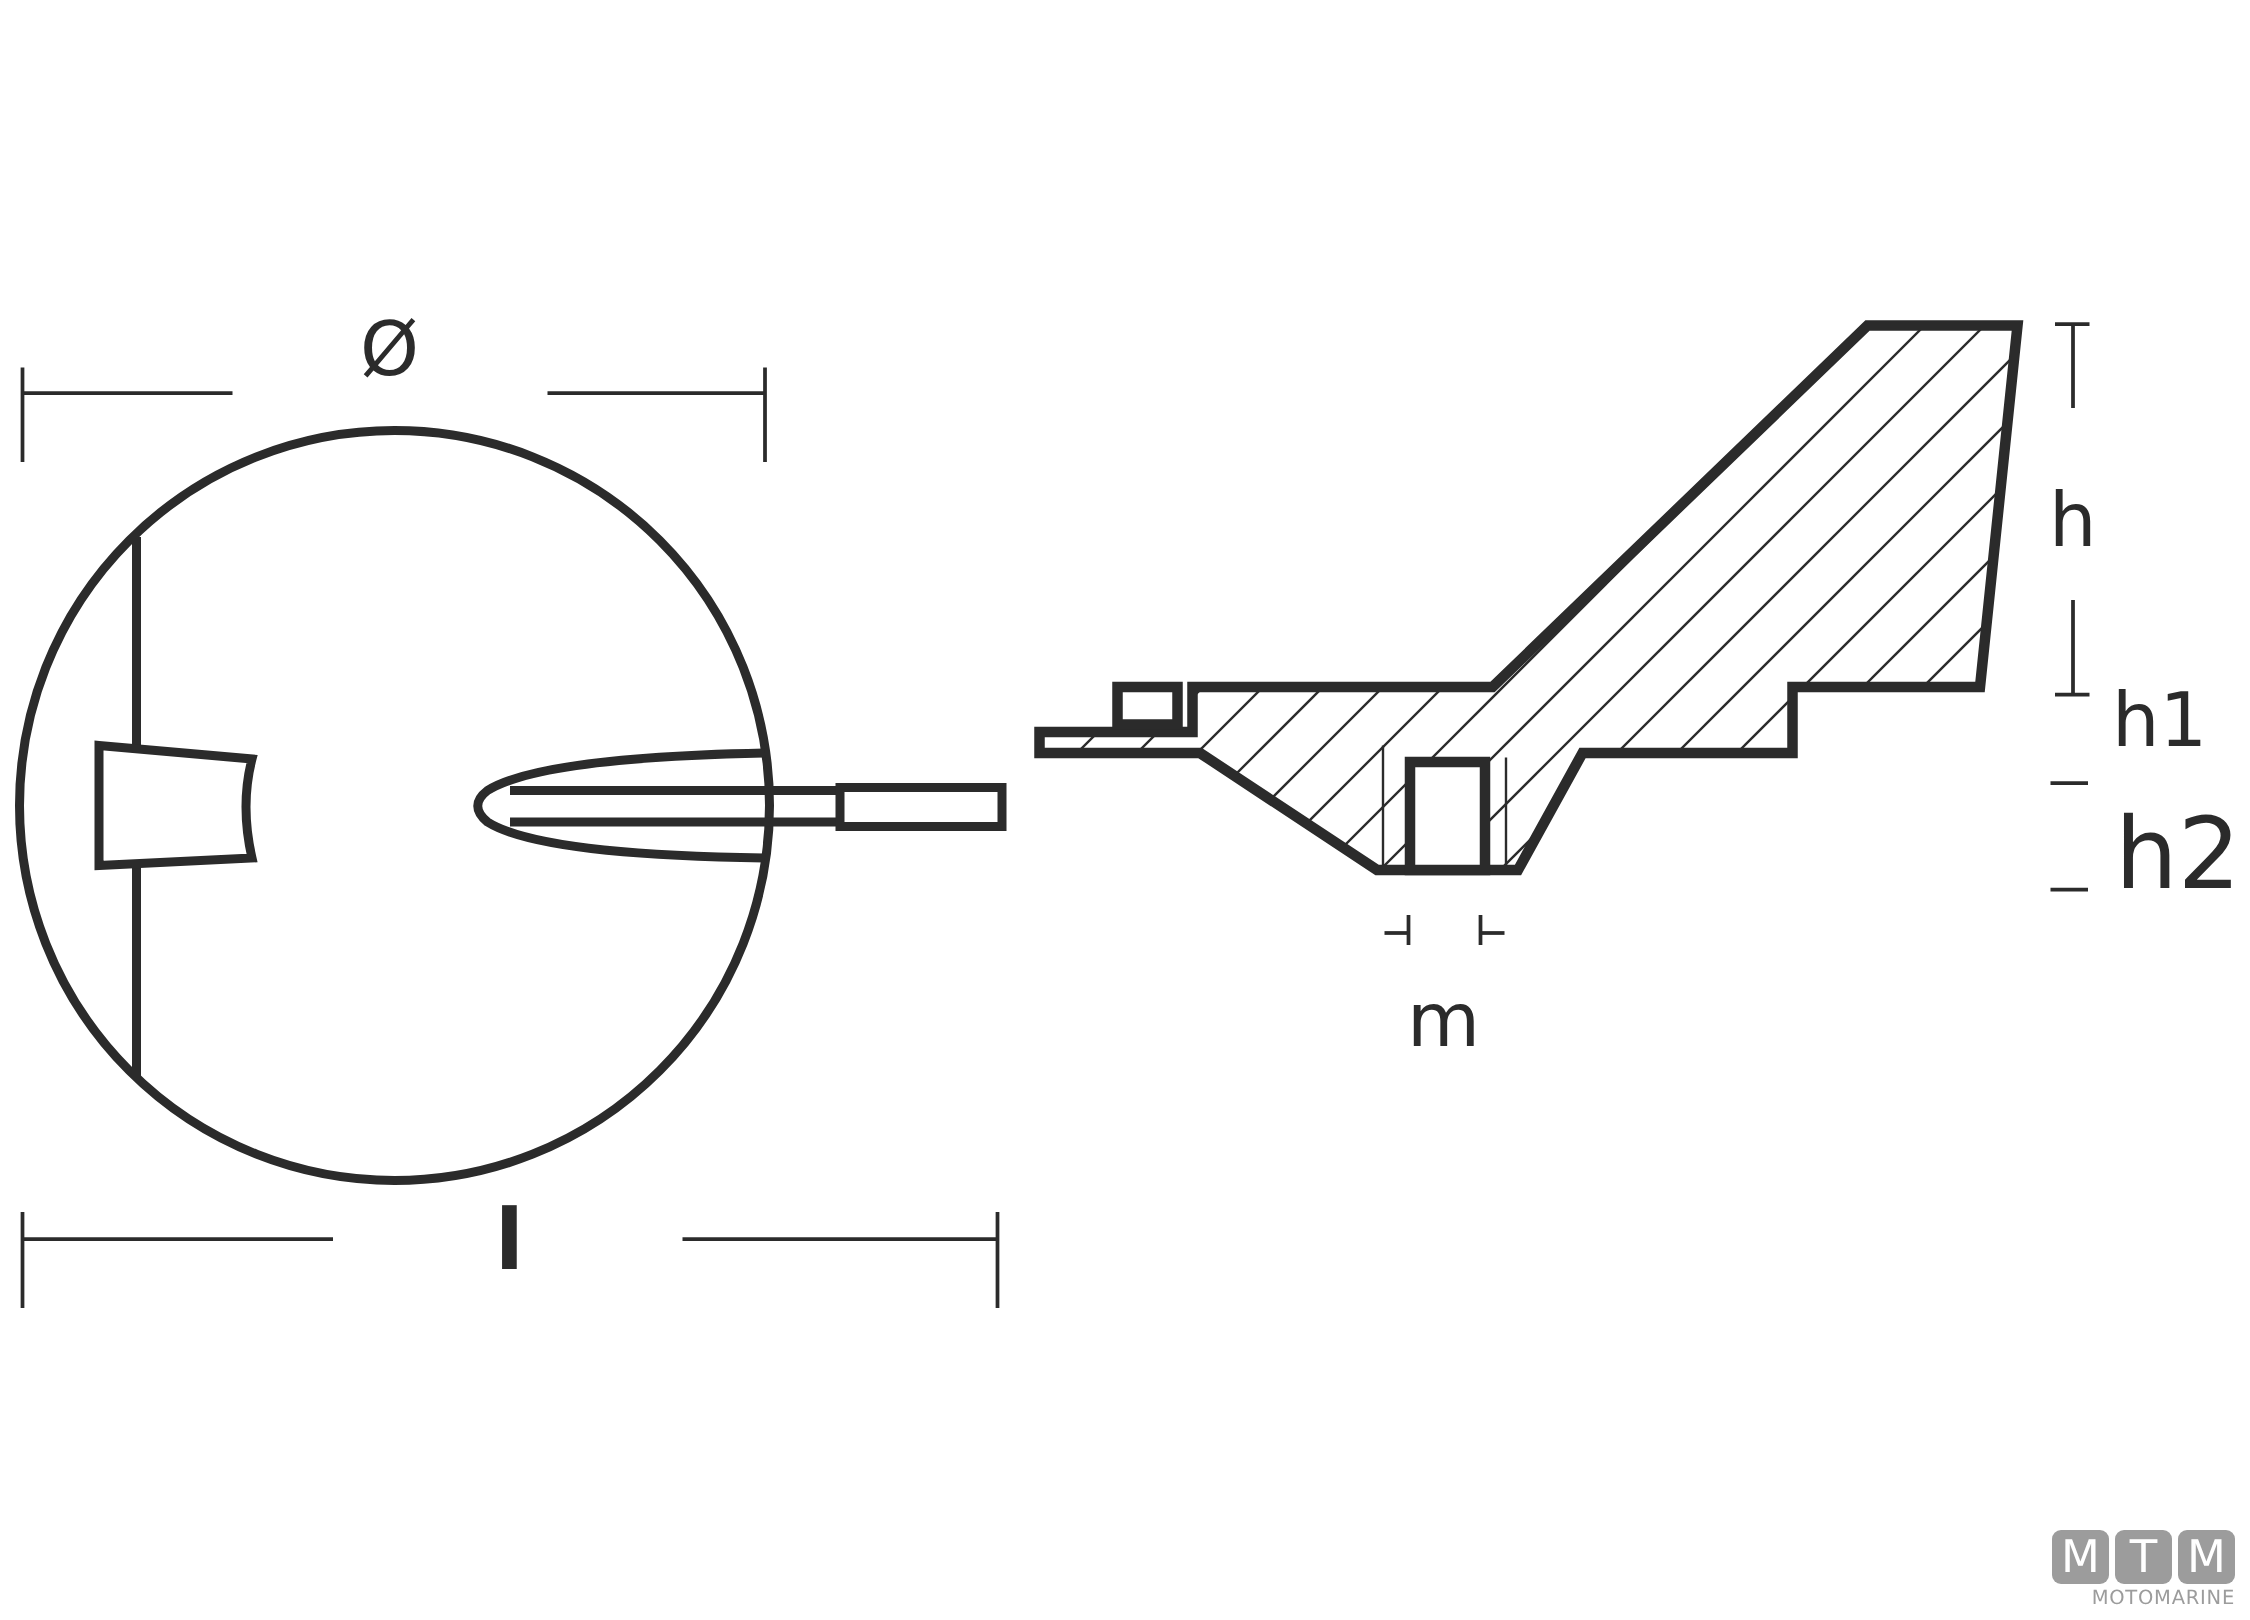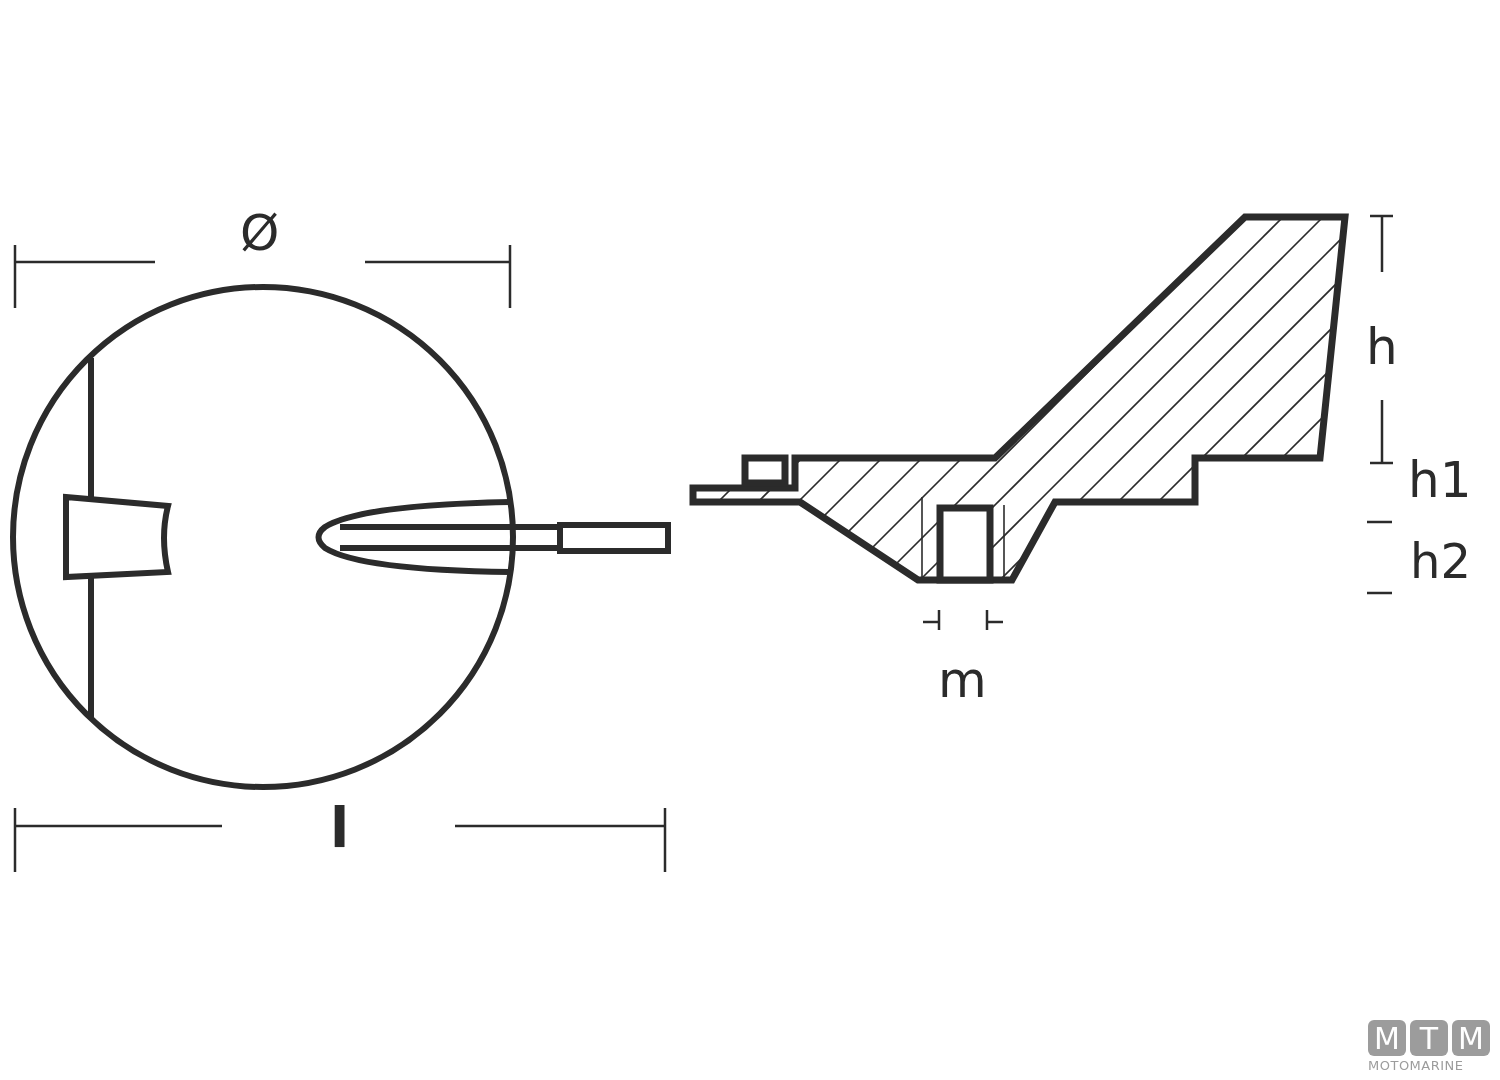--- a/index.html
+++ b/index.html
@@ -3,26 +3,26 @@
 <meta charset="utf-8">
 <style>
   html, body { margin: 0; padding: 0; background: #ffffff; }
   body { width: 1500px; height: 1080px; position: relative; overflow: hidden; font-family: "DejaVu Sans", sans-serif; }
   #drawing { position: absolute; left: 0; top: 0; width: 1500px; height: 1080px; }
   .lbl { position: absolute; color: #2b2b2b; font-family: "DejaVu Sans", sans-serif; line-height: 1; }
   .lbl-dia { left: 240px; top: 208px; font-size: 50px; }
   .lbl-l { left: 330px; top: 800px; font-size: 56px; font-weight: bold; }
   .lbl-h { left: 1366px; top: 322px; font-size: 50px; }
   .lbl-h1 { left: 1408px; top: 455px; font-size: 50px; }
-  .lbl-h2 { left: 1410px; top: 537px; font-size: 48px; }
+  .lbl-h2 { left: 1410px; top: 537px; font-size: 66px; }
   .lbl-m { left: 938px; top: 655px; font-size: 50px; }
   .logo { position: absolute; left: 1368px; top: 1020px; width: 128px; height: 56px; }
   .logo-boxes { display: flex; gap: 4px; }
   .logo-box { width: 38px; height: 36px; background: #9c9c9c; border-radius: 6px; color: #ffffff; font-size: 30px; display: flex; align-items: center; justify-content: center; font-family: "DejaVu Sans", sans-serif; }
-  .logo-text { color: #9c9c9c; font-size: 13px; letter-spacing: 0.5px; margin-top: 2px; text-align: left; font-family: "DejaVu Sans", sans-serif; width: 122px; }
+  .logo-text { color: #9c9c9c; font-size: 13px; letter-spacing: 0.5px; margin-top: 2px; text-align: right; font-family: "DejaVu Sans", sans-serif; width: 122px; }
 </style>
 </head>
 <body>
 
 <svg id="drawing" viewBox="0 0 1500 1080" xmlns="http://www.w3.org/2000/svg">
   <defs>
     <clipPath id="hatchClip">
       <path d="M1245,217 L1345,217 L1320,458 L1195,458 L1195,502 L1055,502 L1012,580 L918,580 L800,502 L693,502 L693,488 L795,488 L795,458 L995,458 Z"></path>
     </clipPath>
   </defs>

